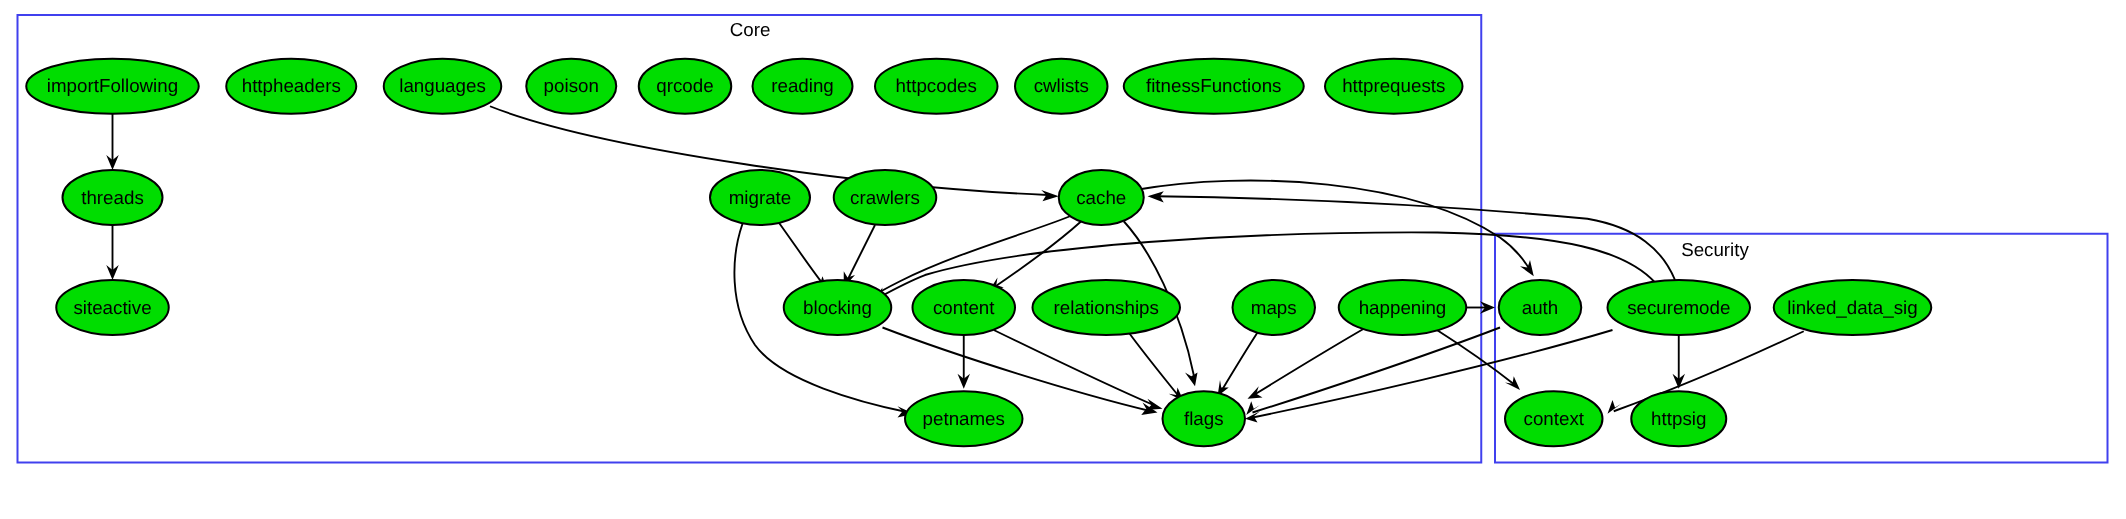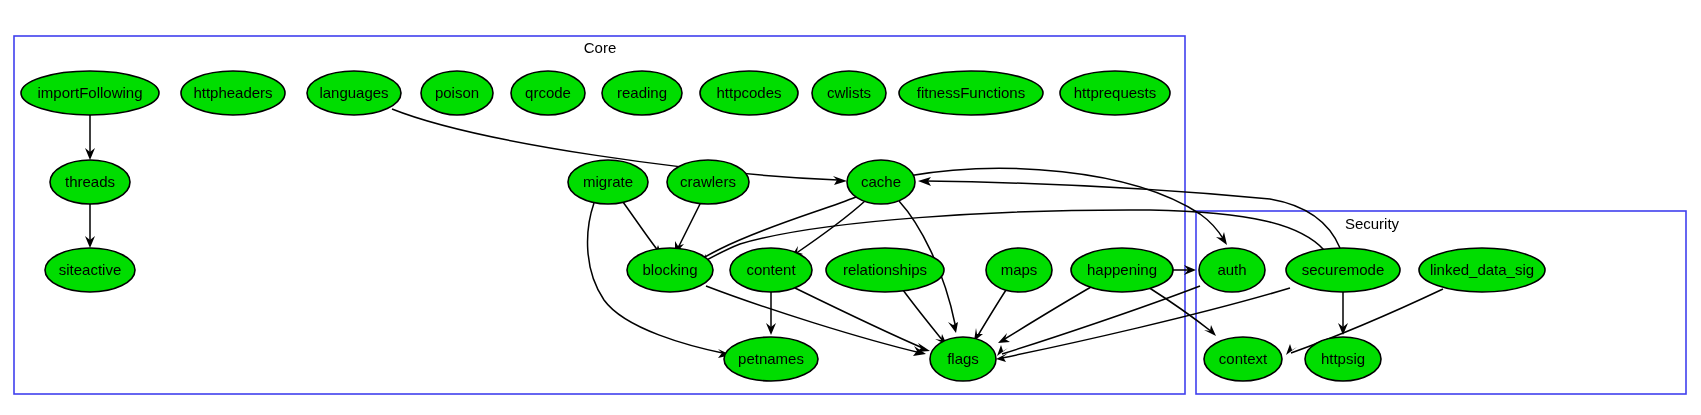--- a/index.html
+++ b/index.html
@@ -1,18 +1,18 @@
 <!DOCTYPE html>
 <html><head>
 <meta charset="utf-8">
 <style>
   html,body{margin:0;padding:0;background:#ffffff;}
   body{width:1701px;height:415px;overflow:hidden;
        font-family:"Liberation Sans", sans-serif;}
-  #graph-root{position:relative;width:1701px;height:354px;margin-top:24px;}
+  #graph-root{position:relative;width:1701px;height:354px;}
   svg#graph-canvas{display:block;width:1701px;height:415px;}
   .cluster-box{fill:none;stroke-width:1.6;}
   .cluster-label{font-size:15px;fill:#000000;text-anchor:middle;
                  font-family:"Liberation Sans", sans-serif;}
   .node-ellipse{stroke:#000000;stroke-width:1.6;}
   .node-label{font-size:15px;fill:#000000;text-anchor:middle;
               dominant-baseline:middle;
               font-family:"Liberation Sans", sans-serif;}
   .edge-path{fill:none;stroke:#000000;stroke-width:1.5;}
   .edge-head{fill:#000000;stroke:none;}

